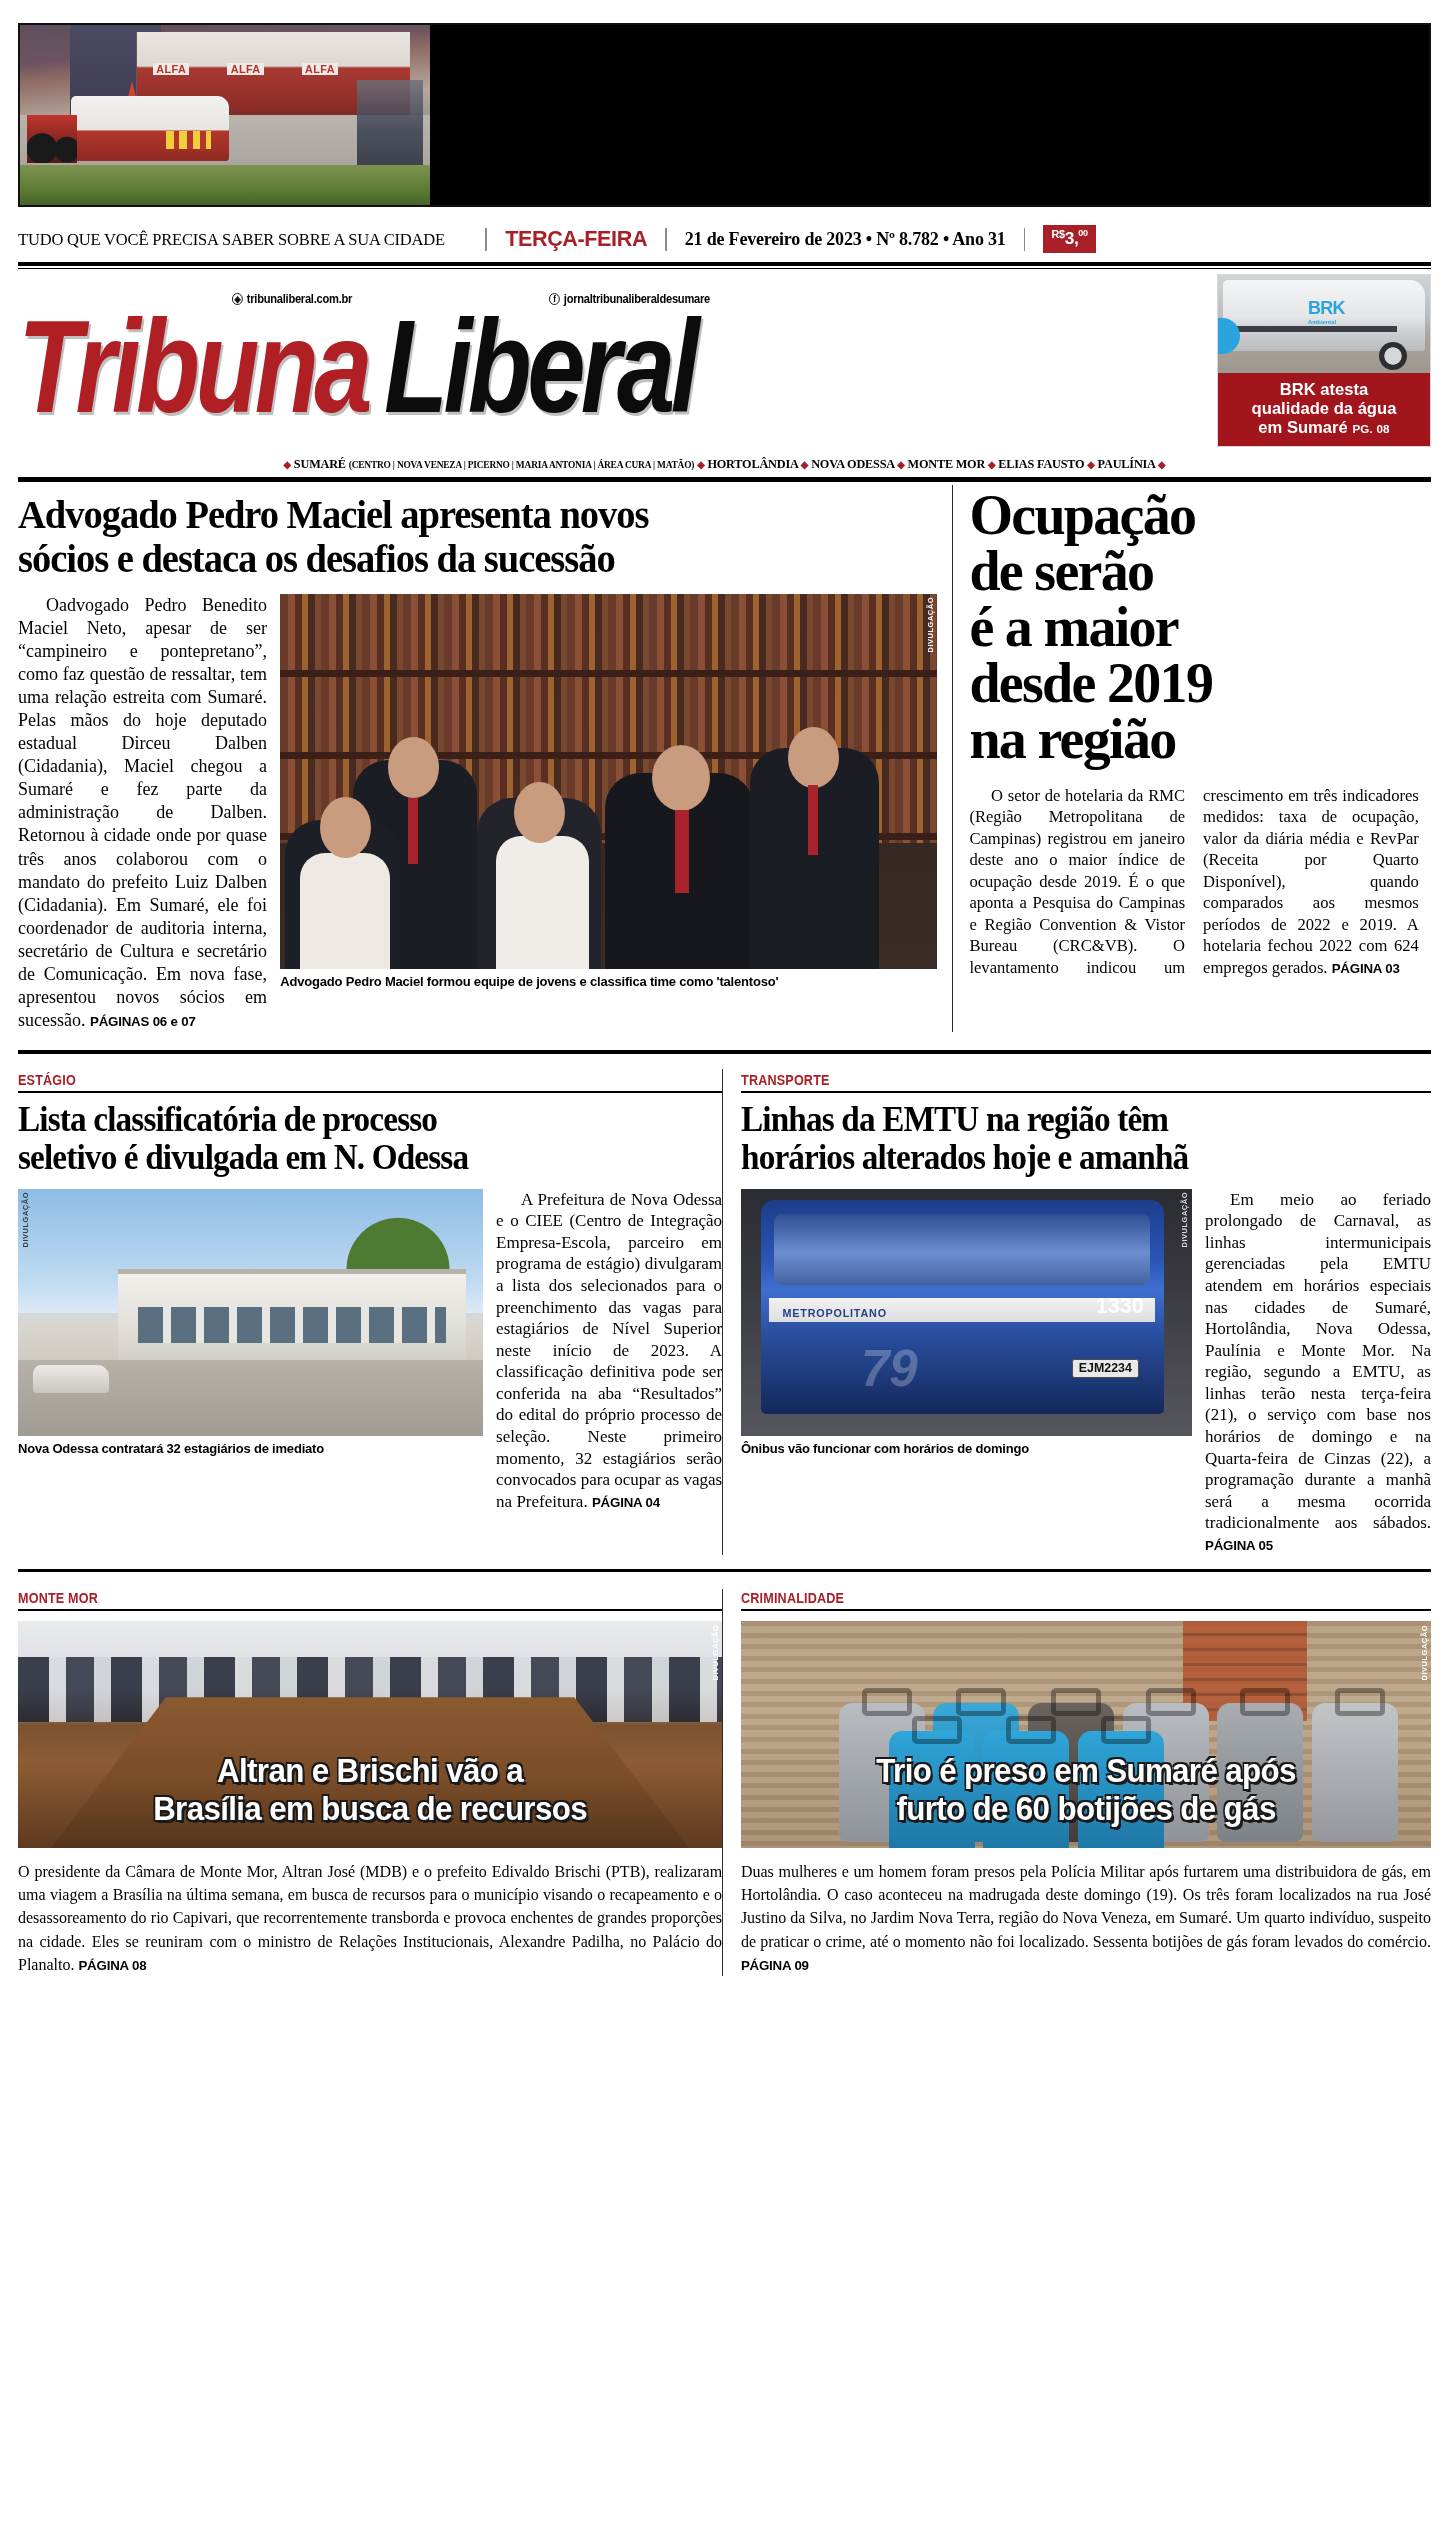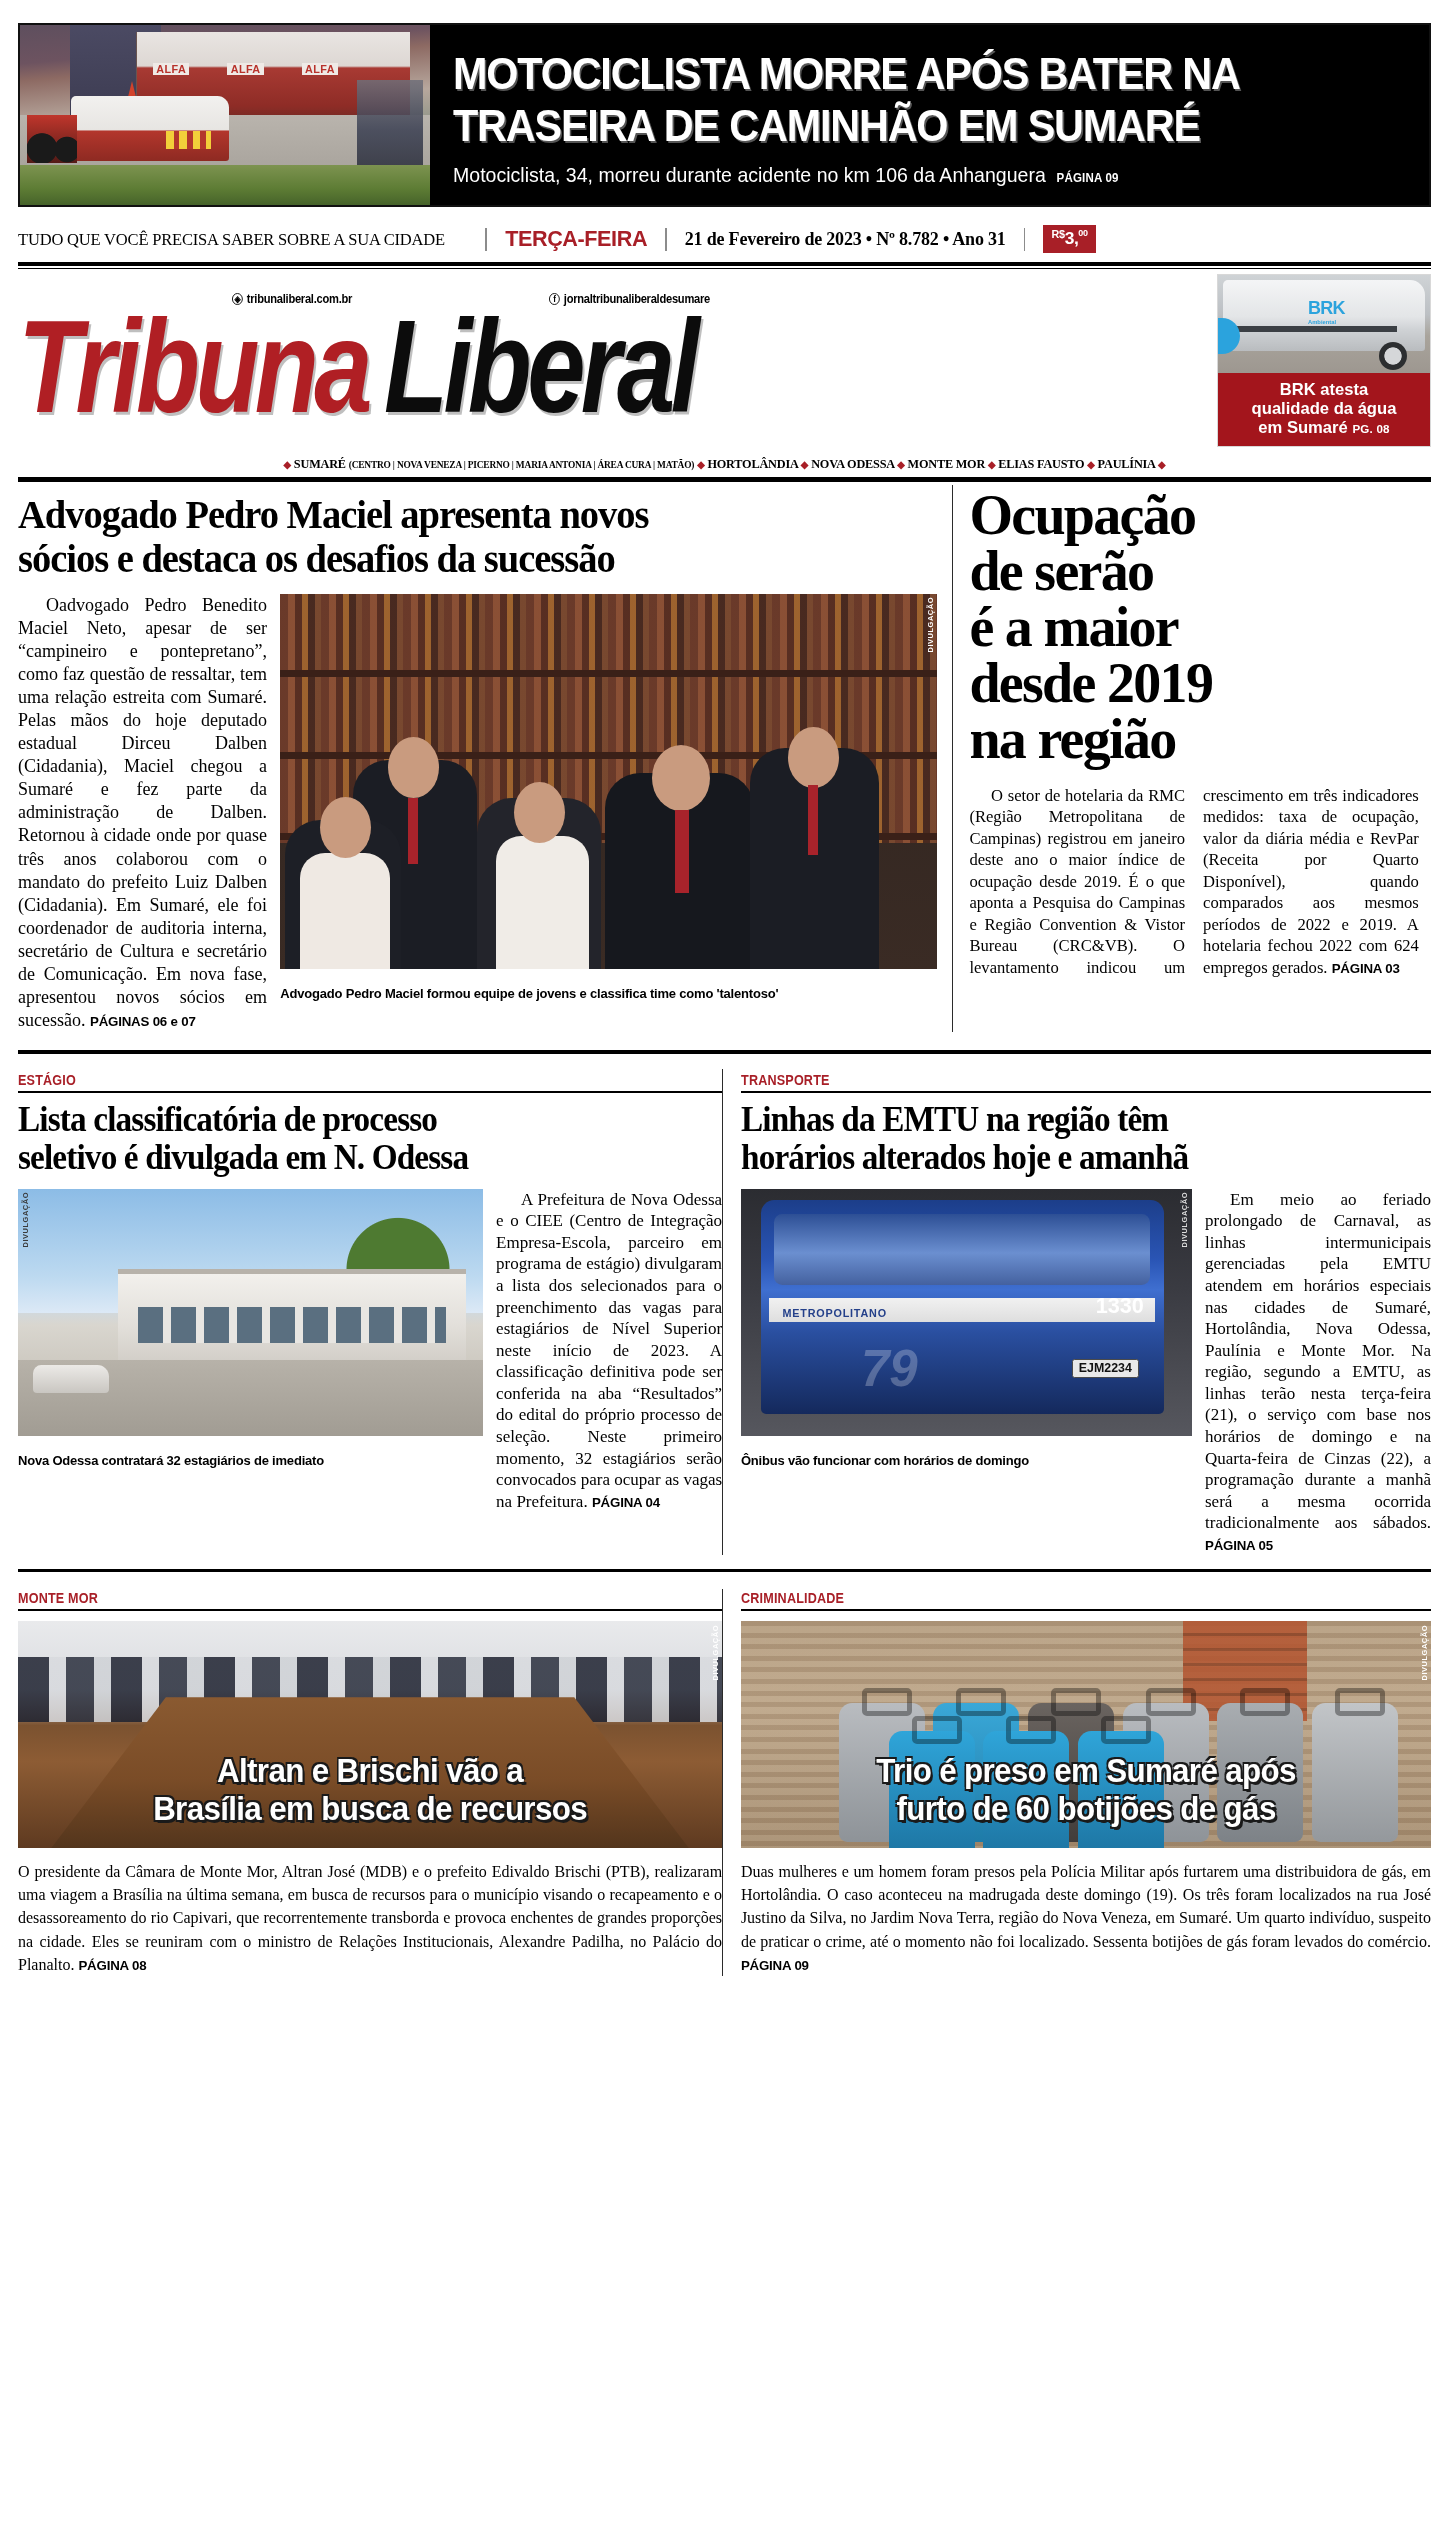--- a/index.html
+++ b/index.html
@@ -245,21 +245,21 @@
   }
   .credit {
     position: absolute; writing-mode: vertical-rl; transform: rotate(180deg);
     font-family: "Liberation Sans", sans-serif; font-size: 7.5px; font-weight: 700;
     letter-spacing: 0.5px; color: #fff; right: 2.5px; top: 3.3px;
   }
   .credit.dark { color: #3a3a3a; }
   .credit.left { left: 2.5px; right: auto; }
   .photo-cap {
     font-family: "Liberation Sans", sans-serif; font-weight: 700;
-    font-size: 13px; padding-top: 5px; letter-spacing: -0.2px; margin-top: 12px;
+    font-size: 13px; padding-top: 5px; letter-spacing: -0.2px;
   }
 
   
   .office {
     height: 375px;
     background:
       linear-gradient(180deg,#2e2420 0%,#3a2b24 100%);
   }
   .office .shelf {
     position: absolute; left: 0; right: 0; top: 0; height: 249px;
@@ -411,30 +411,20 @@
           <span>ALFA</span>
           <span>ALFA</span>
           <span>ALFA</span>
         </div>
       <div class="road"></div>
       <div class="cone"></div>
       <div class="ppl"></div>
       <div class="pickup"></div>
       <div class="moto"></div>
       <div class="grass"></div>
-    </div>
-    <div class="tb-text">
-      <div class="tb-head">
-        <span>MOTOCICLISTA MORRE APÓS BATER NA</span>
-        <span class="l2">TRASEIRA DE CAMINHÃO EM SUMARÉ</span>
-      </div>
-      <div class="tb-sub">
-        <span>Motociclista, 34, morreu durante acidente no km 106 da Anhanguera</span>
-        <span class="pg">PÁGINA 09</span>
-      </div>
     </div>
   </div>
 
   <div class="date-strip">
     <div class="ds-tag">TUDO QUE VOCÊ PRECISA SABER SOBRE A SUA CIDADE</div>
     <div class="ds-sep"></div>
     <div class="ds-day">TERÇA-FEIRA</div>
     <div class="ds-sep"></div>
     <div class="ds-date">
       <span>21 de Fevereiro de 2023</span>

